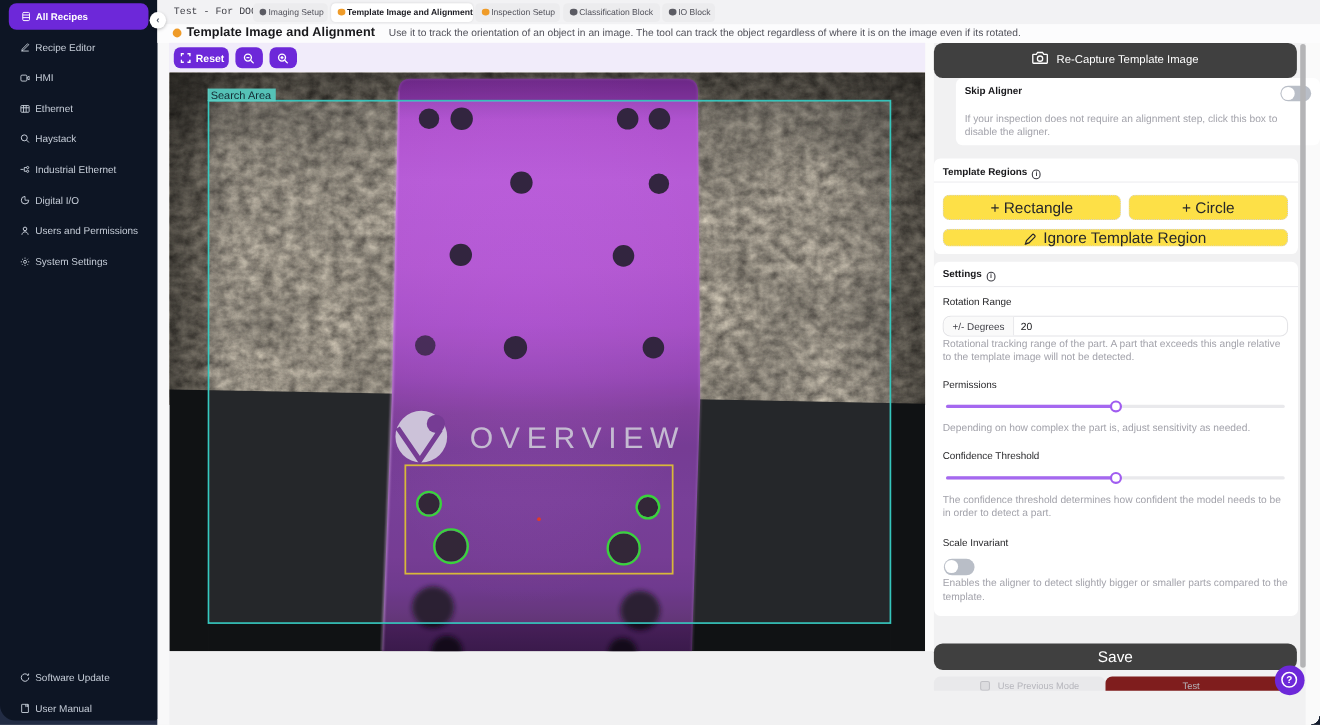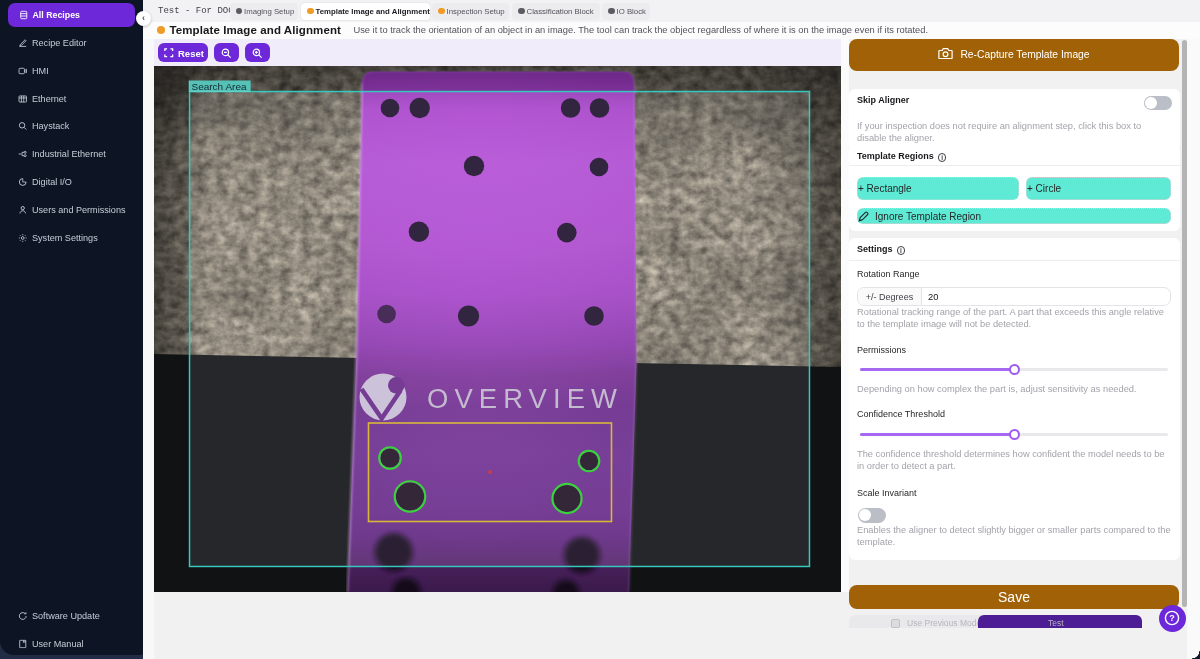--- a/index.html
+++ b/index.html
@@ -35,28 +35,28 @@
 
   .tbtn { position:absolute; top:43px; height:19px; background:#6d28d9; border-radius:6px; color:#fff; }
   #resetbtn { left:158px; width:50px; font-size:9.5px; font-weight:bold; }
   #resetbtn span { position:absolute; left:20px; top:4.5px; }
   #zoomout { left:214px; width:25px; }
   #zoomin { left:245px; width:25px; }
   .tbtn svg { position:absolute; }
 
   
   .card { position:absolute; left:849px; width:331px; background:#fff; border-radius:6px; }
-  .pbtn { position:absolute; left:849px; width:330px; height:30px; background:#a16207; border-radius:8px; color:#fff; font-size:10.3px; text-align:center; }
+  .pbtn { position:absolute; left:849px; width:330px; height:30px; background:#404040; border-radius:8px; color:#fff; font-size:10.3px; text-align:center; }
   .lbl { position:absolute; font-size:9px; color:#18181b; font-weight:bold; white-space:nowrap; }
   .lbln { position:absolute; font-size:9px; color:#27272a; white-space:nowrap; }
   .desc { position:absolute; font-size:9.3px; color:#a3a3ab; line-height:12.2px; white-space:nowrap; }
   .toggle { position:absolute; width:28px; height:14.5px; background:#b9bec7; border-radius:8px; }
   .toggle .knob { position:absolute; left:1.5px; top:1.2px; width:12px; height:12px; background:#fff; border-radius:50%; }
   .divider { position:absolute; left:0; width:100%; height:1px; background:#ededf0; }
-  .dashbtn { position:absolute; border:1px dotted #d4d4d9; border-radius:6px; background:#5eead4; font-size:10px; color:#27272a; }
+  .dashbtn { position:absolute; border:1px dotted #d4d4d9; border-radius:6px; background:#fde047; font-size:14px; color:#27272a; text-align:center; }
   .slider-track { position:absolute; height:3px; border-radius:2px; background:#e9e9ec; }
   .slider-fill { position:absolute; height:3px; border-radius:2px; background:#a568f0; }
   .slider-thumb { position:absolute; width:11px; height:11px; border-radius:50%; background:#fff; border:2px solid #a05cf0; }
   .infoc { display:inline-block; width:8.6px; height:8.6px; border:1px solid #3f3f46; border-radius:50%; font-size:6.5px; font-weight:bold; text-align:center; line-height:8px; color:#3f3f46; vertical-align:-1px; margin-left:4px; }
 
   #scrollthumb { left:1181.5px; top:40px; width:5px; height:567px; background:#b4b4b6; border-radius:3px; }
   #helpbtn { left:1158.5px; top:604.5px; width:27px; height:27px; border-radius:50%; background:#6d28d9; }
   #corner { right:0; bottom:0; width:8px; height:8px; background:radial-gradient(circle 8px at 0 0, #fafafa 7px, #131c2e 7.6px); }
 </style>
 </head>
@@ -324,21 +324,21 @@
       <circle cx="413" cy="432.5" r="14.6"></circle>
     </g>
     <circle cx="336" cy="406" r="1.7" fill="#e23b28"></circle>
   </svg>
 
   <div class="pbtn" style="top:39px; height:32px; line-height:32px;" id="recapture"><svg style="vertical-align:-3px; margin-right:7px;" width="15" height="15" viewBox="0 0 15 15" fill="none" stroke="#fff" stroke-width="1.2">
       <path d="M1.5 4.5h2.6l1.2-1.8h4.4l1.2 1.8h2.6a.6.6 0 0 1 .6.6v6.8a.6.6 0 0 1-.6.6H1.5a.6.6 0 0 1-.6-.6V5.1a.6.6 0 0 1 .6-.6z"></path>
       <circle cx="7.5" cy="8.3" r="2.4"></circle>
     </svg>Re-Capture Template Image</div>
 
-  <div class="card" style="top:89px; height:61px;">
+  <div class="card" style="top:71px; height:61px;margin-left:20px;">
     <div class="lbl" style="left:8px; top:6px;">Skip Aligner</div>
     <div class="toggle" style="right:8.5px; top:6.5px;">
       <div class="knob"></div>
     </div>
     <div class="desc" style="left:8px; top:31px;">If your inspection does not require an alignment step, click this box to<br>disable the aligner.</div>
   </div>
 
   <div class="card" style="top:144px; height:87px;">
     <div class="lbl" style="left:8px; top:7px;">Template Regions<span class="infoc">i</span></div>
     <div class="divider" style="top:21px;"></div>
@@ -375,21 +375,21 @@
     </div>
     <div class="desc" style="left:8px; top:286px;">Enables the aligner to detect slightly bigger or smaller parts compared to the<br>template.</div>
   </div>
 
   <div class="pbtn" style="top:585px; height:24px; line-height:24px; font-size:14px;" id="savebtn">Save</div>
 
   <div style="position:absolute; left:849px; top:615px; width:156px; height:13px; background:#e9e9eb; border-radius:6px 6px 0 0; overflow:hidden;">
     <span style="position:absolute; left:42px; top:4px; width:9px; height:9px; border:1px solid #c0c0c5; border-radius:2px; background:#dcdcdf;"></span>
     <span style="position:absolute; left:58px; top:3px; font-size:8.5px; color:#b6b6bc;">Use Previous Mode</span>
   </div>
-  <div style="position:absolute; left:978px; top:615px; width:164px; height:13px; background:#4c1d95; border-radius:6px 6px 0 0; overflow:hidden;">
+  <div style="position:absolute; left:1005px; top:615px; width:164px; height:13px; background:#7f1d1d; border-radius:6px 6px 0 0; overflow:hidden;">
     <span style="position:absolute; left:70px; top:3px; font-size:8.5px; color:#b6b6bc;">Test</span>
   </div>
 
   <div class="abs" id="scrollthumb"></div>
   <div class="abs" id="helpbtn">
     <svg style="position:absolute; left:5.5px; top:5.5px;" width="16" height="16" viewBox="0 0 16 16" fill="none">
       <circle cx="8" cy="8" r="6.6" stroke="#fff" stroke-width="1.4"></circle>
       <text x="8" y="11.2" text-anchor="middle" font-size="9" font-weight="bold" fill="#fff" font-family="Liberation Sans">?</text>
     </svg>
   </div>

